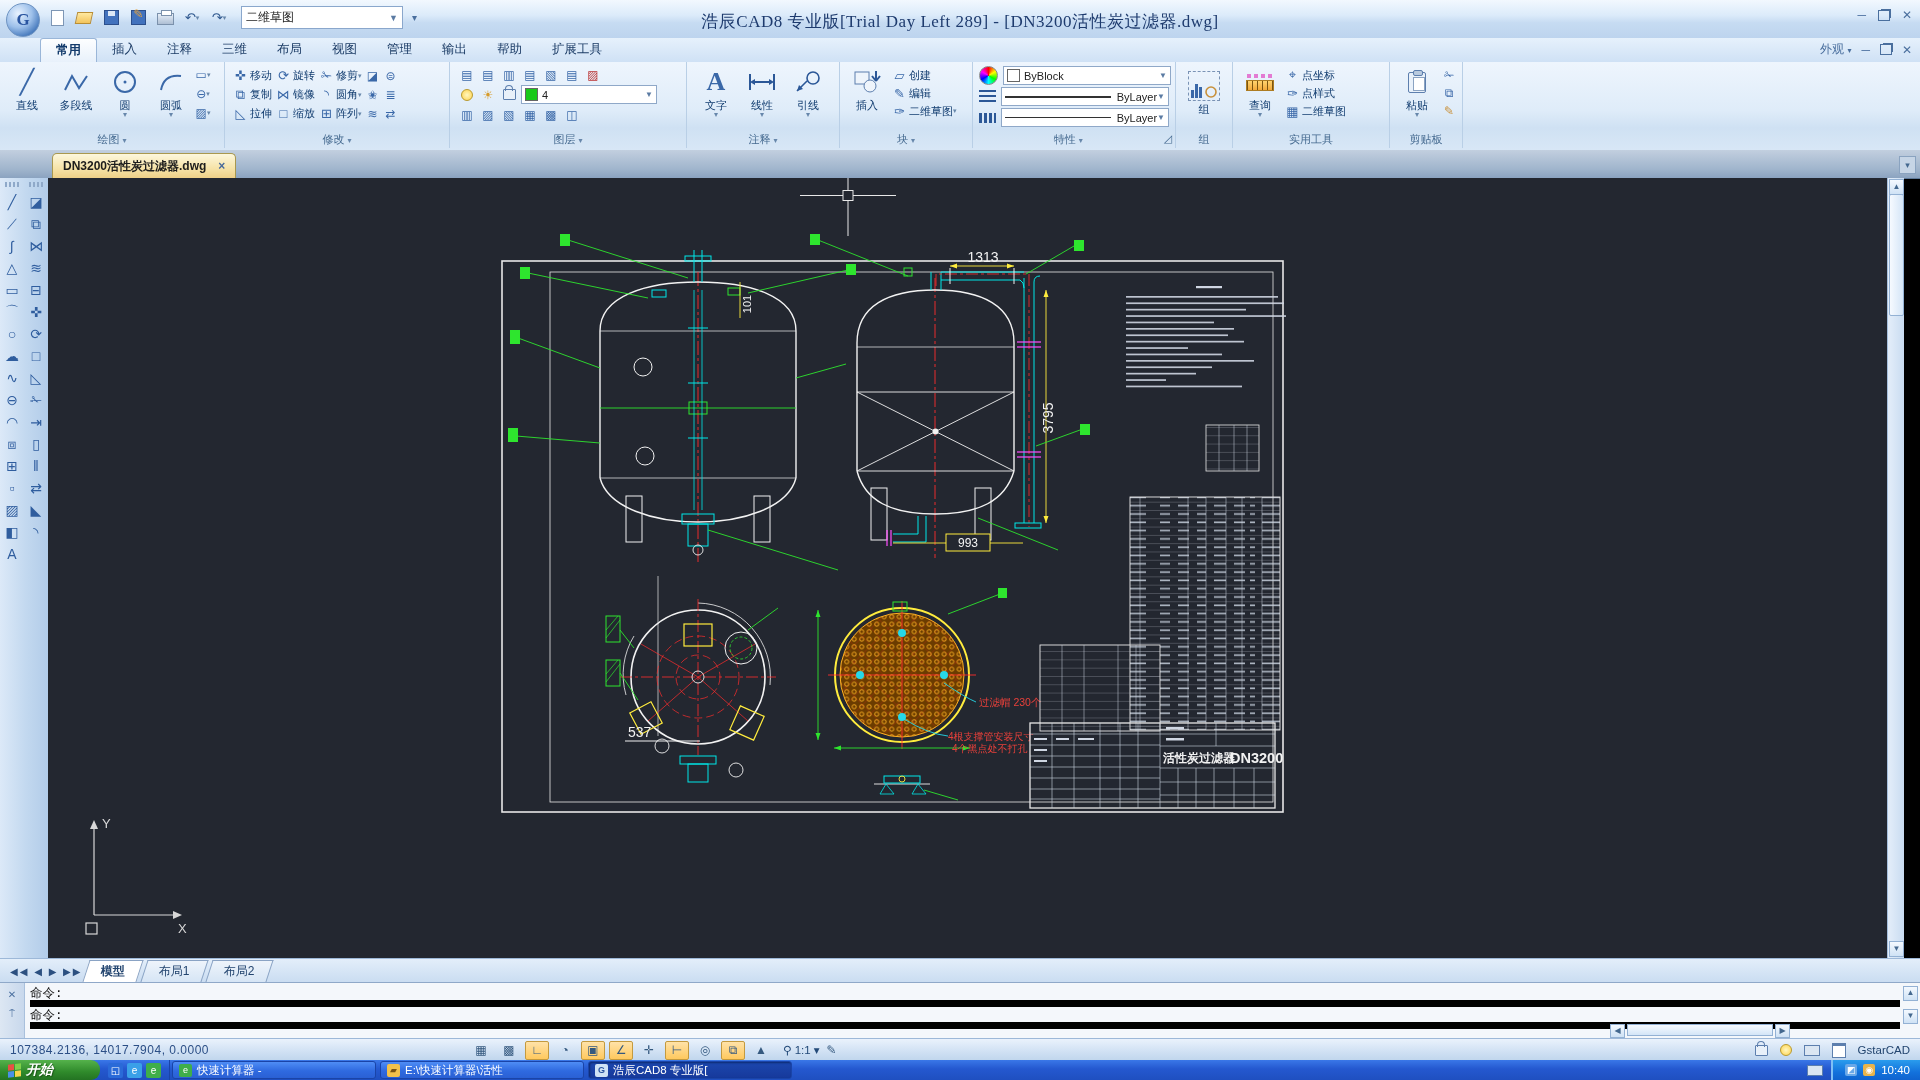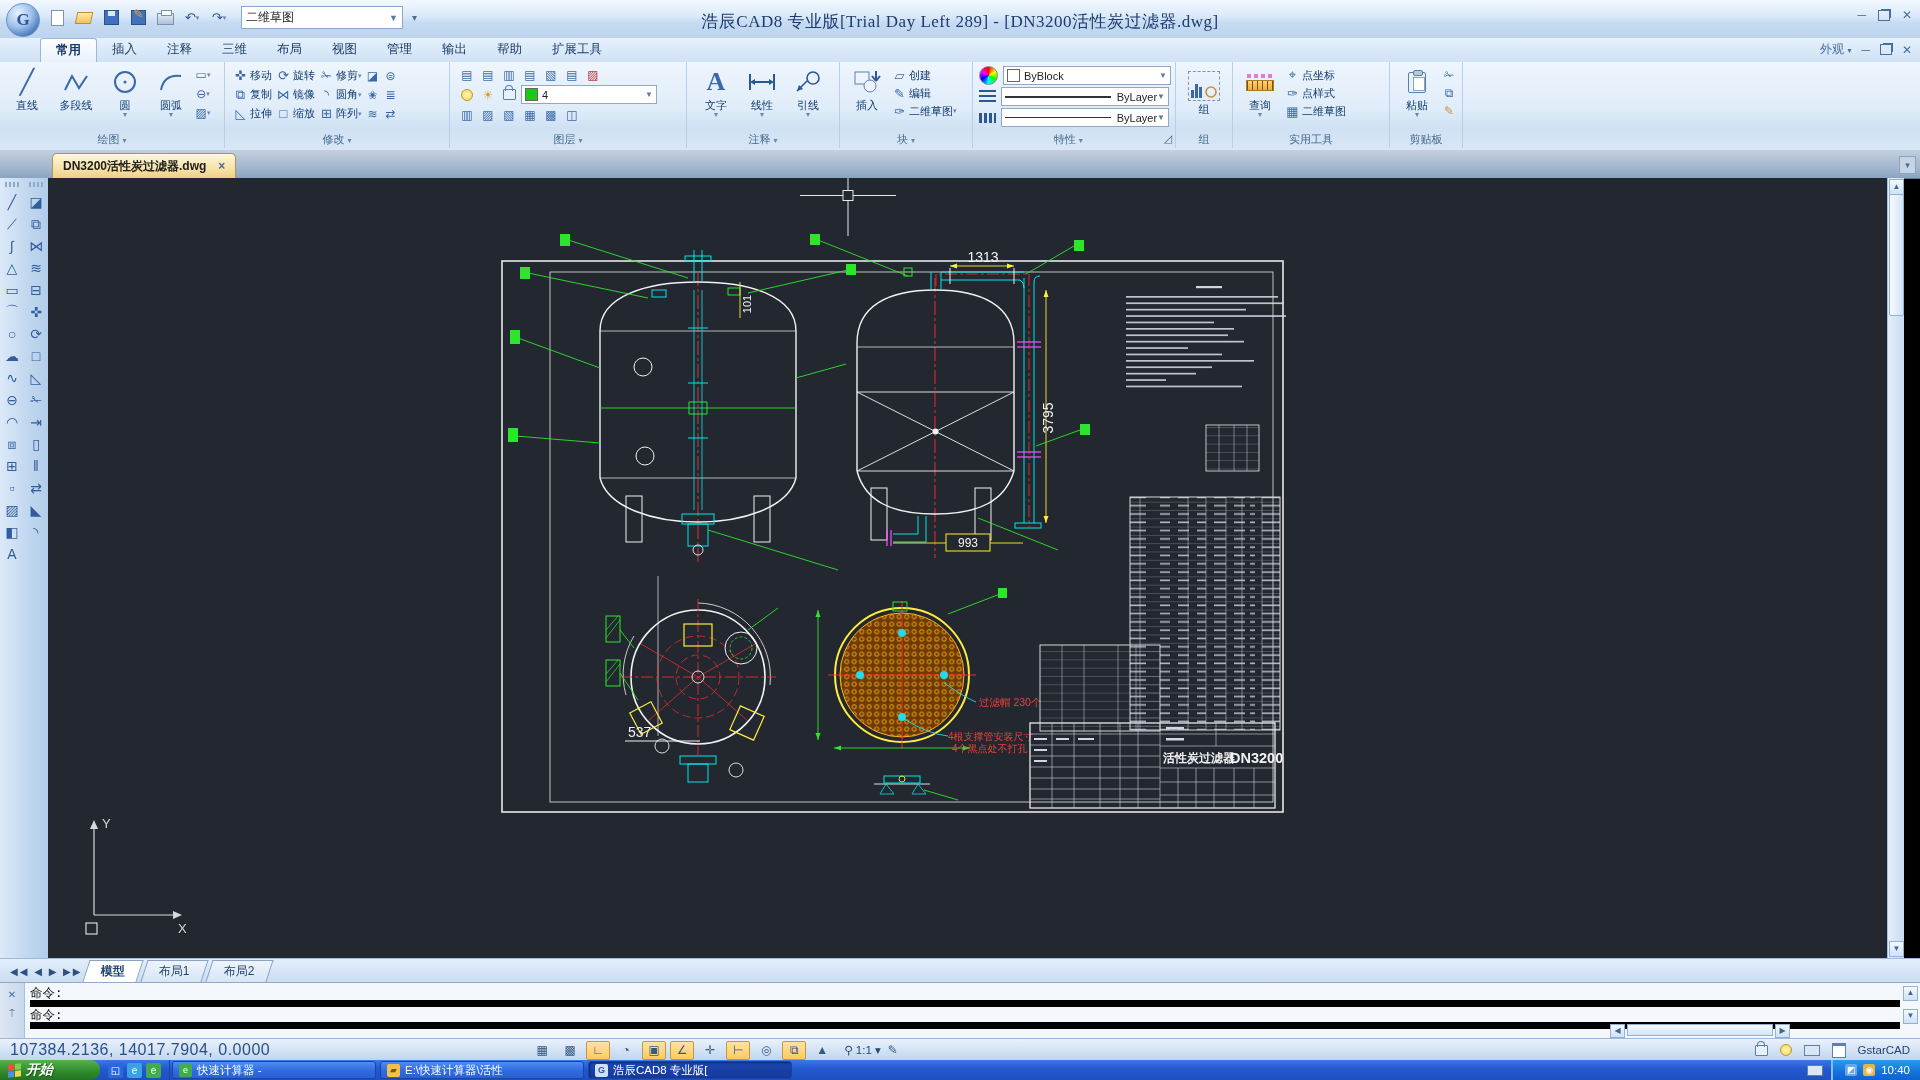--- a/index.html
+++ b/index.html
@@ -115,21 +115,21 @@
   .cmd .vsa{position:absolute;right:2px;width:13px;height:13px;background:linear-gradient(#f4f9ff,#cfe2f5);
     border:1px solid #93b1d4;color:#44688f;font-size:8px;text-align:center;line-height:12px;}
   .cmd .hscroll{position:absolute;right:130px;bottom:3px;width:180px;height:12px;display:flex;gap:2px;}
   .cmd .hsa{width:13px;height:12px;background:linear-gradient(#f4f9ff,#cfe2f5);border:1px solid #93b1d4;
     color:#44688f;font-size:8px;text-align:center;line-height:11px;}
   .cmd .hthumb{flex:1;background:linear-gradient(#f6faff,#d4e5f7);border:1px solid #93b1d4;}
   
   .status{position:absolute;left:0;top:1038px;width:1920px;height:22px;
     background:linear-gradient(#eaf2fc,#cfe0f3 60%,#bfd5ec);border-top:1px solid #9db8d8;
     display:flex;align-items:center;color:#2c4f86;}
-  .coords{margin-left:10px;font-size:16px;letter-spacing:.5px;}
+  .coords{margin-left:10px;font-size:12px;letter-spacing:.5px;}
   .toggles{display:flex;gap:4px;margin-left:260px;}
   .tg{width:22px;height:17px;display:flex;align-items:center;justify-content:center;font-size:12px;
     color:#35597f;border:1px solid transparent;border-radius:2px;}
   .tg.on{background:linear-gradient(#ffe caa,#ffcf66);background:linear-gradient(#ffe2a8,#ffc95e);border:1px solid #c49a3f;}
   .scalebox{margin-left:10px;font-size:11.5px;color:#234a78;}
   .sright{margin-left:auto;display:flex;align-items:center;gap:12px;margin-right:10px;}
   .ic-lock{width:11px;height:9px;border:1px solid #5d7fae;border-radius:1px;position:relative;background:#e8f0f9;}
   .ic-lock:before{content:"";position:absolute;left:1px;top:-5px;width:6px;height:5px;border:1px solid #5d7fae;border-bottom:none;border-radius:4px 4px 0 0;}
   .ic-bulb{width:10px;height:10px;border-radius:50%;background:radial-gradient(#fff7c0,#ffd24a);border:1px solid #b99a2e;}
   .ic-kbd{width:14px;height:9px;background:#dbe6f2;border:1px solid #5d7fae;}

